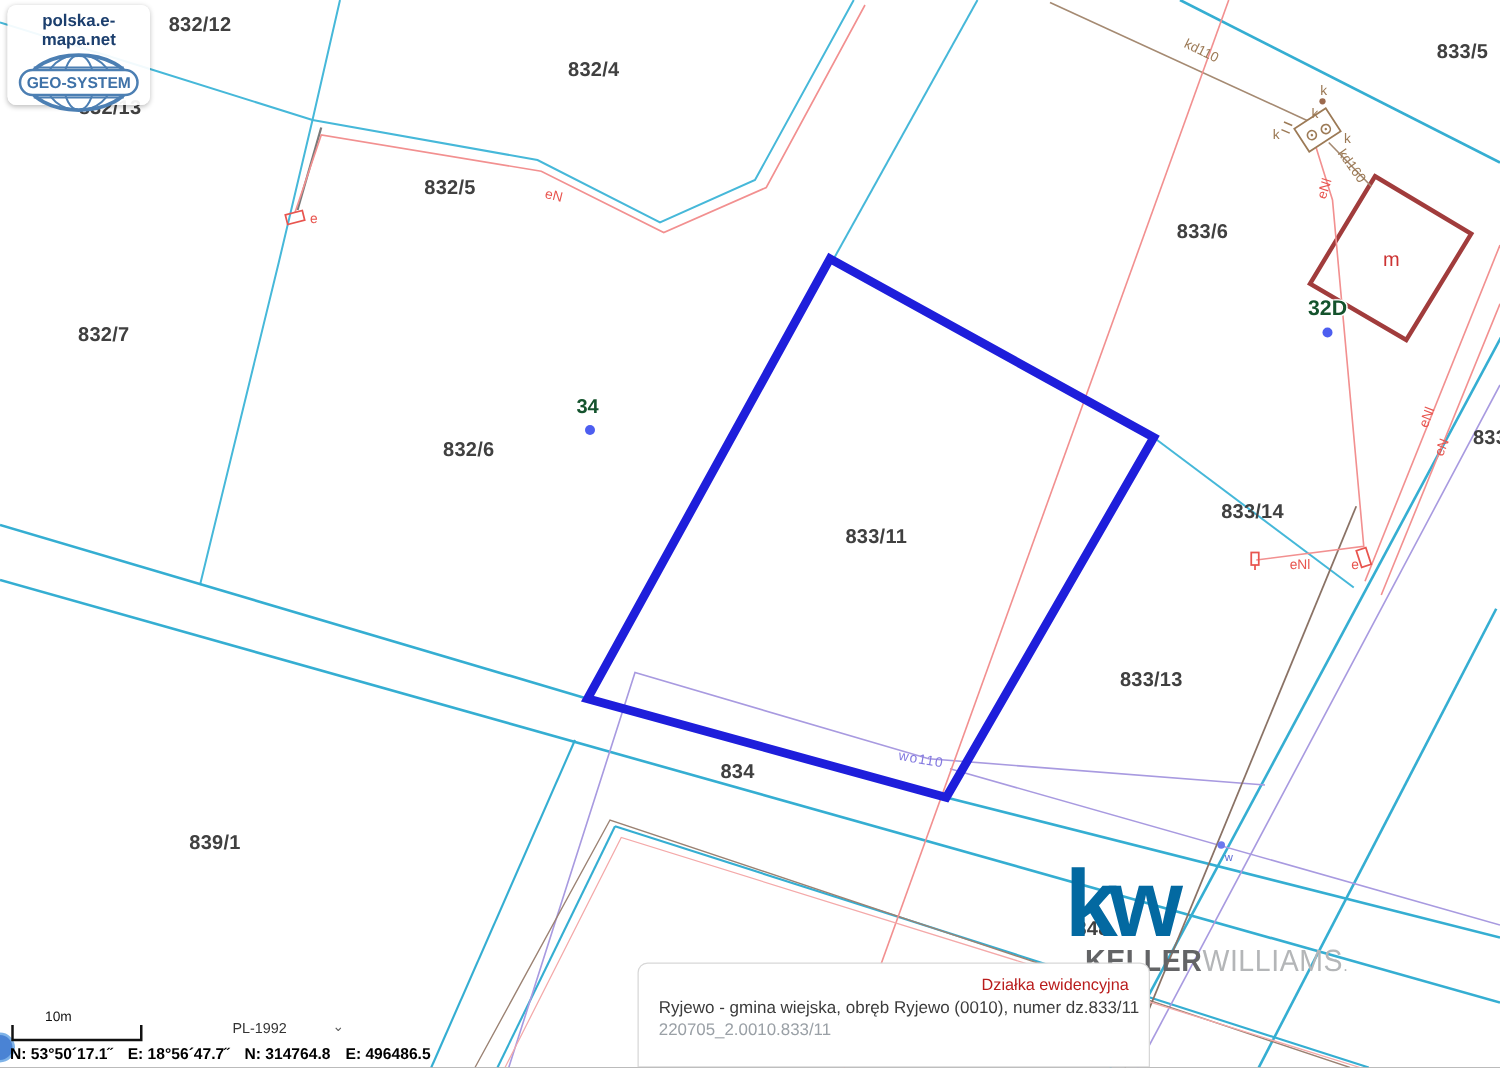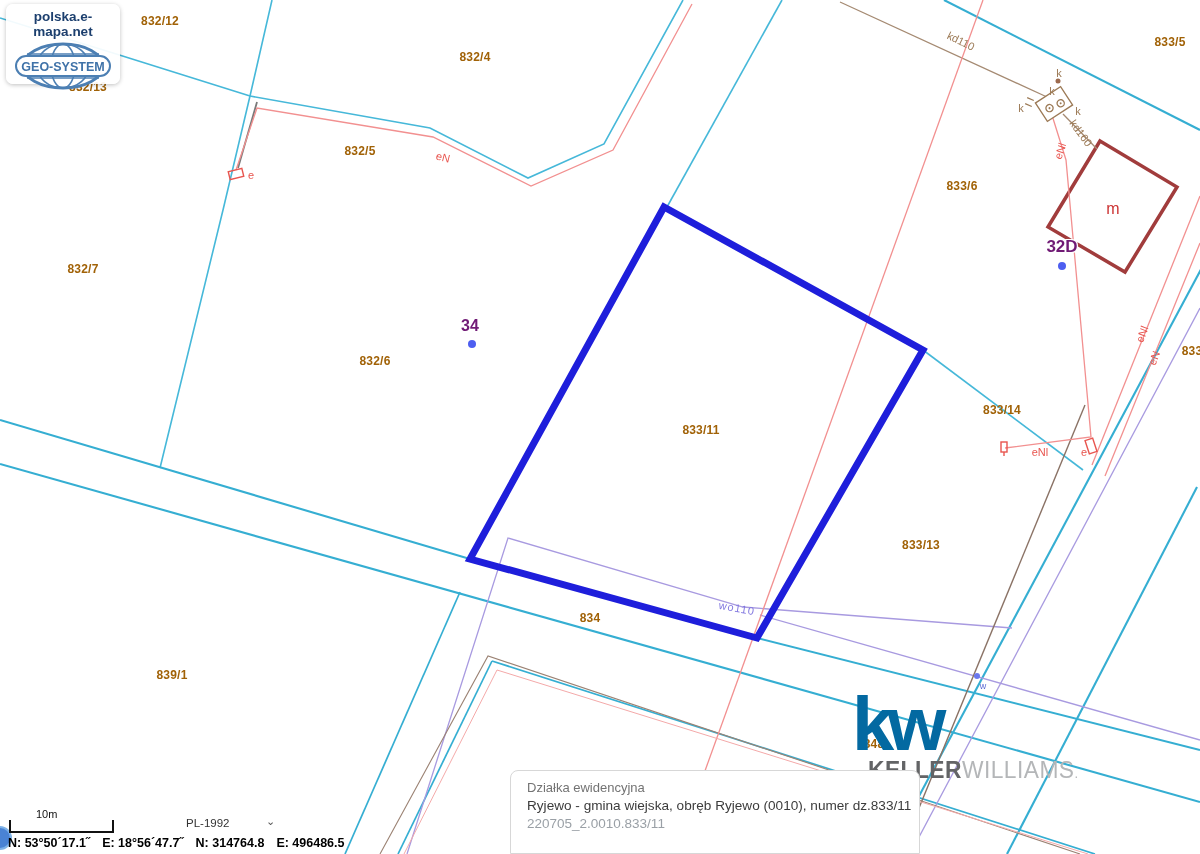--- a/index.html
+++ b/index.html
@@ -1,24 +1,24 @@
 <!DOCTYPE html>
 <html><head>
 <meta charset="utf-8">
 <style>
   html,body{margin:0;padding:0;background:#888;}
   #app{position:relative;width:1200px;height:854px;background:#ffffff;overflow:hidden;
        font-family:"Liberation Sans",sans-serif;}
   #mapsvg{position:absolute;left:0;top:0;z-index:0;}
 
   .plabel{position:absolute;z-index:2;transform:translate(-50%,-50%);
-    font-size:12px;font-weight:bold;color:#a16207;white-space:nowrap;letter-spacing:.2px;}
+    font-size:16px;font-weight:bold;color:#404040;white-space:nowrap;letter-spacing:.2px;}
   .plabel.under{z-index:1;}
   .addr{position:absolute;z-index:2;transform:translate(-50%,-50%);
-    font-size:16px;font-weight:bold;color:#701a75;white-space:nowrap;
+    font-size:16px;font-weight:bold;color:#14532d;white-space:nowrap;
     text-shadow:-1px -1px 0 #fff,1px -1px 0 #fff,-1px 1px 0 #fff,1px 1px 0 #fff,0 0 2px #fff;}
   .ulabel{position:absolute;z-index:2;transform:translate(-50%,-50%);
     font-size:11px;white-space:nowrap;}
   .u-red{color:#e8554f;}
   .u-brown{color:#9c7a56;}
   .u-violet{color:#8379e0;letter-spacing:1px;}
   .u-blue{color:#5b6bd5;font-size:9px;}
   .u-m{color:#cc3333;font-size:16px;}
 
   
@@ -35,21 +35,21 @@
   #kwlogo .kwname{font-size:24.5px;letter-spacing:.5px;transform:scaleX(.93);
     transform-origin:left;white-space:nowrap;margin-left:16px;margin-top:-4px;}
   #kwlogo .keller{color:#636466;font-weight:bold;}
   #kwlogo .williams{color:#b4b6b8;font-weight:400;}
   #kwlogo .regdot{color:#b4b6b8;font-size:14px;}
 
   
   #panel{position:absolute;left:510px;top:770px;width:410px;height:84px;z-index:5;
     background:#fff;border:1px solid #d7d7d7;border-radius:8px 8px 0 0;
     box-sizing:border-box;padding:9px 16px 0 16px;}
-  #panel .t1{font-size:13px;color:#737373;}
+  #panel .t1{font-size:13px;color:#b91c1c;text-align:right;}
   #panel .t2{font-size:13.6px;color:#3c3c3c;margin-top:3px;white-space:nowrap;}
   #panel .t2 b{font-weight:normal;}
   #panel .t3{font-size:13.5px;color:#9aa0a6;margin-top:3px;}
   #panel .t4{font-size:13.5px;color:#2e7ed8;margin-top:6px;display:flex;align-items:center;}
   #panel .lnk{cursor:pointer;margin-right:22px;}
   #panel .plus{width:15px;height:15px;border:1.5px solid #52ab57;border-radius:50%;
     color:#52ab57;font-size:13px;line-height:14px;text-align:center;margin-right:22px;
     cursor:pointer;}
 
   

